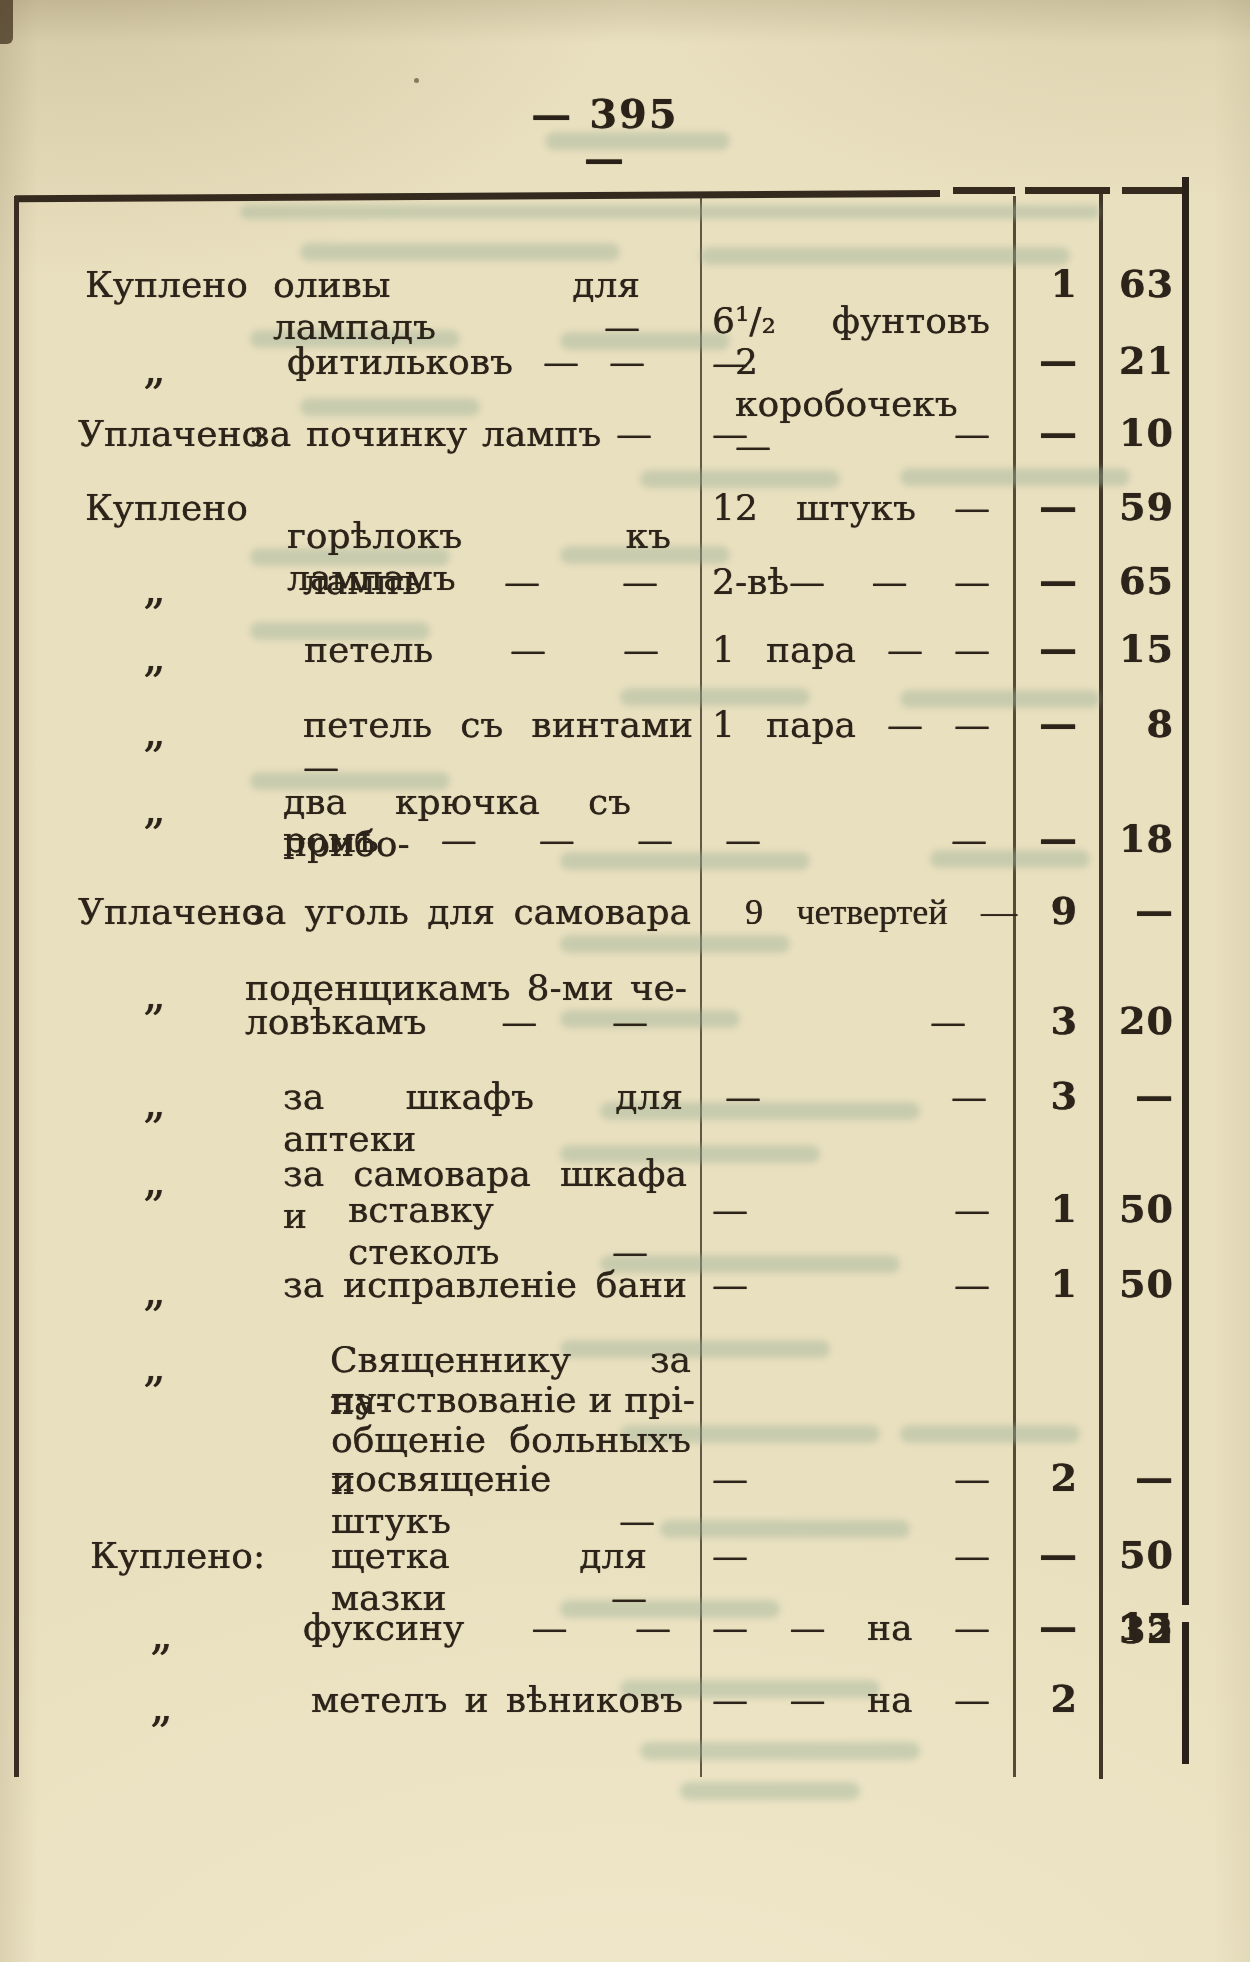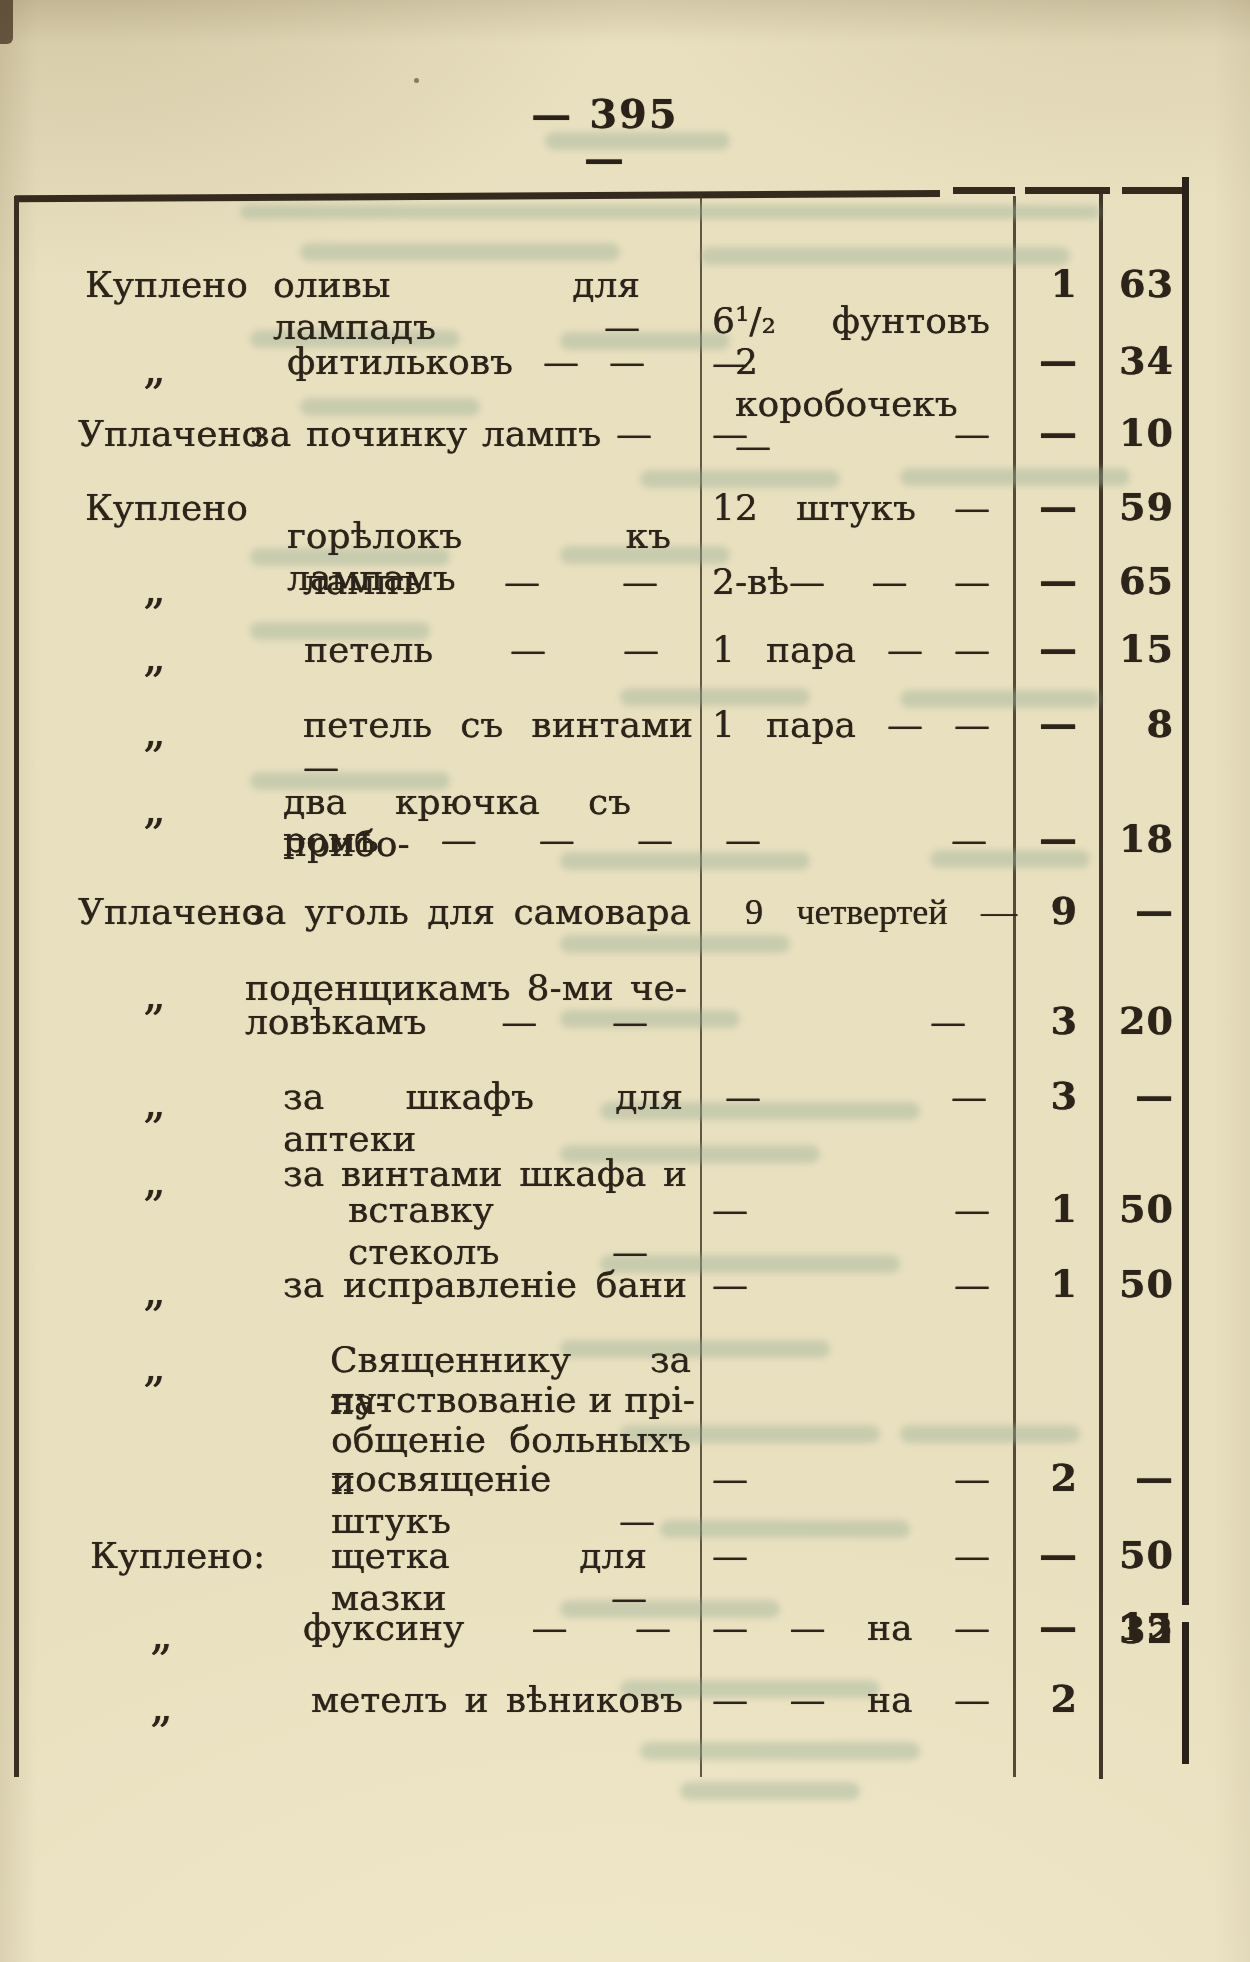--- a/index.html
+++ b/index.html
@@ -97,21 +97,21 @@
         <div class="cell spread" style="left: 273px; top: 264px; width: 367px;">оливы для лампадъ —</div>
         <div class="cell spread" style="left: 712px; top: 264px; width: 278px; margin-top: 36px;">6¹/₂ фунтовъ —</div>
         <div class="cell num rubcol" style="left: 1016px; top: 263px; width: 72px;">1</div>
         <div class="cell num kopcol" style="left: 1104px; top: 263px; width: 74px;">63</div>
       </div>
       <div class="">
         <div class="cell quote" style="left: 143px; top: 347px;">„</div>
         <div class="cell spread" style="left: 287px; top: 341px; width: 358px;">фитильковъ — —</div>
         <div class="cell spread" style="left: 735px; top: 341px; width: 253px;">2 коробочекъ—</div>
         <div class="cell num rubcol" style="left: 1016px; top: 340px; width: 72px;">—</div>
-        <div class="cell num kopcol" style="left: 1104px; top: 340px; width: 74px;">34</div>
+        <div class="cell num kopcol" style="left: 1104px; top: 340px; width: 74px;">21</div>
       </div>
       <div class="">
         <div class="cell" style="left: 78px; top: 413px;">Уплачено</div>
         <div class="cell spread" style="left: 250px; top: 413px; width: 402px;">за починку лампъ —</div>
         <div class="cell spread" style="left: 712px; top: 413px; width: 278px;">— —</div>
         <div class="cell num rubcol" style="left: 1016px; top: 412px; width: 72px;">—</div>
         <div class="cell num kopcol" style="left: 1104px; top: 412px; width: 74px;">10</div>
       </div>
       <div class="">
         <div class="cell" style="left: 85px; top: 487px;">Куплено</div>
@@ -166,21 +166,21 @@
       </div>
       <div class="">
         <div class="cell quote" style="left: 143px; top: 1081px;">„</div>
         <div class="cell spread" style="left: 283px; top: 1076px; width: 400px;">за шкафъ для аптеки</div>
         <div class="cell spread" style="left: 725px; top: 1076px; width: 262px;">— —</div>
         <div class="cell num rubcol" style="left: 1016px; top: 1075px; width: 72px;">3</div>
         <div class="cell num kopcol" style="left: 1104px; top: 1075px; width: 74px;">—</div>
       </div>
       <div class="">
         <div class="cell quote" style="left: 143px; top: 1159px;">„</div>
-        <div class="cell spread" style="left: 283px; top: 1153px; width: 404px;">за винтами шкафа и</div>
+        <div class="cell spread" style="left: 283px; top: 1153px; width: 404px;">за самовара шкафа и</div>
         <div class="cell spread" style="left: 348px; top: 1189px; width: 300px;">вставку стеколъ —</div>
         <div class="cell spread" style="left: 712px; top: 1189px; width: 278px;">— —</div>
         <div class="cell num rubcol" style="left: 1016px; top: 1188px; width: 72px;">1</div>
         <div class="cell num kopcol" style="left: 1104px; top: 1188px; width: 74px;">50</div>
       </div>
       <div class="">
         <div class="cell quote" style="left: 143px; top: 1269px;">„</div>
         <div class="cell spread" style="left: 283px; top: 1264px; width: 404px;">за исправленіе бани</div>
         <div class="cell spread" style="left: 712px; top: 1264px; width: 278px;">— —</div>
         <div class="cell num rubcol" style="left: 1016px; top: 1263px; width: 72px;">1</div>

